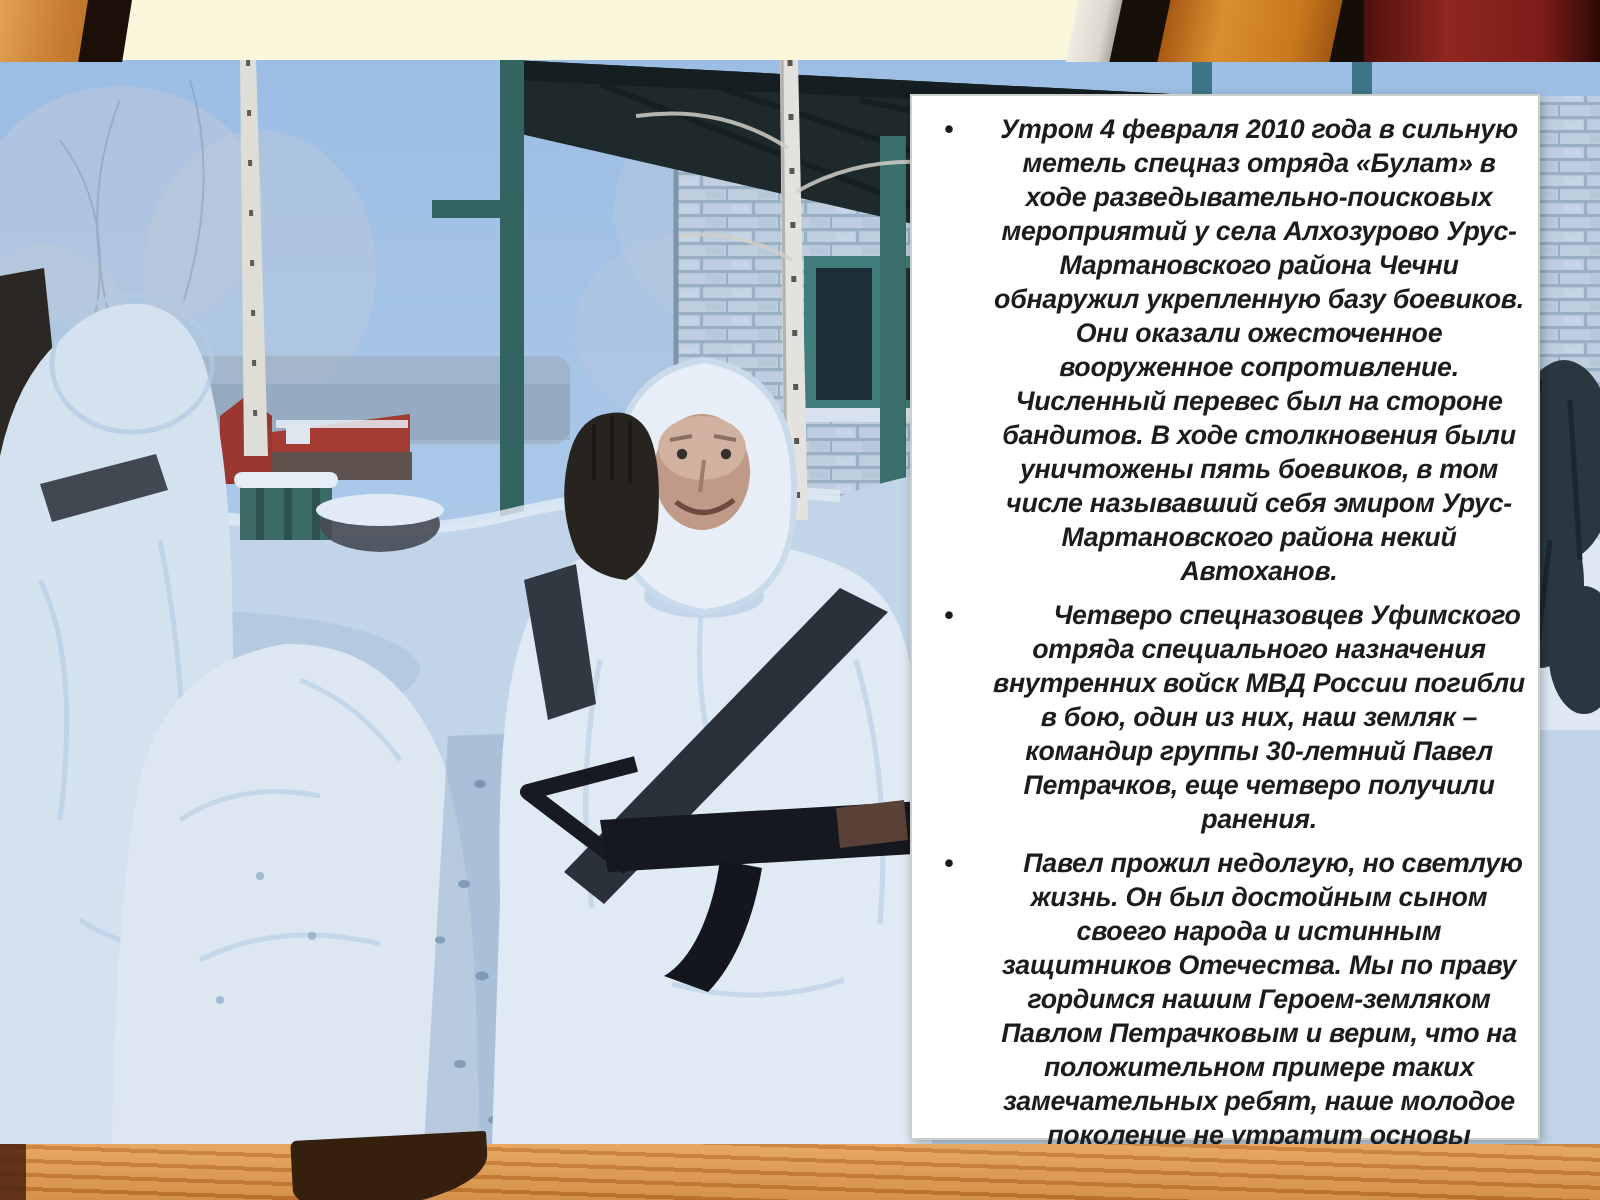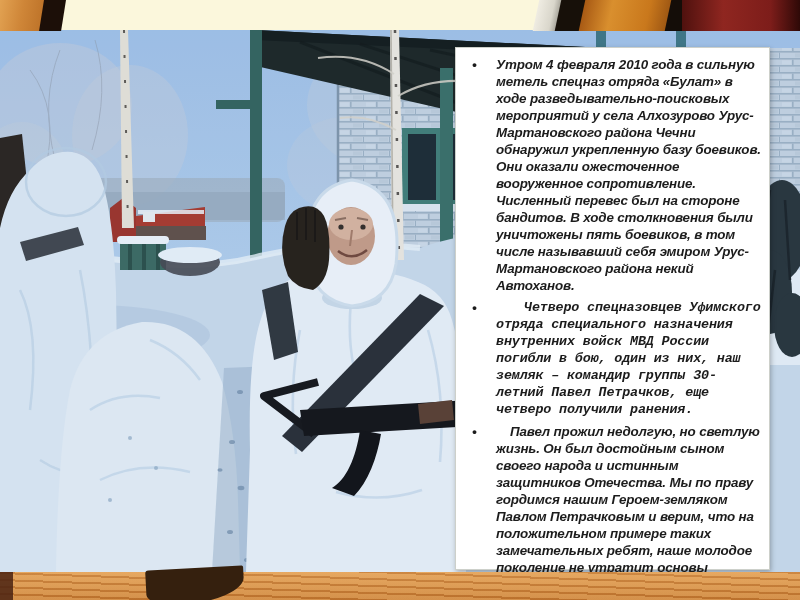--- a/index.html
+++ b/index.html
@@ -63,22 +63,22 @@
     border:1px solid #cdd0ca;
     box-shadow:1px 2px 5px rgba(0,0,0,.28);
   }
   #text-panel ul{list-style:none; margin:8px 0 0 0; padding:0;}
   #text-panel li{
     position:relative; padding:0 6px 0 40px; margin:0 0 5px 0;
     color:#1c1c1c; font-weight:bold; font-style:italic;
     font-size:13.4px; line-height:17px; letter-spacing:-0.15px;
   }
   #text-panel li .marker{position:absolute; left:16px; top:0;}
-  #text-panel li .para{display:block;}
-  #text-panel li.indent-lg .para{text-indent:28px;font-family:Liberation Mono, monospace;}
+  #text-panel li .para{display:block;text-align:center;}
+  #text-panel li.indent-lg .para{text-indent:28px;}
   #text-panel li.indent-sm .para{text-indent:14px;}
 </style>
 </head>
 <body>
 
 <div id="stage">
 
   <div id="photo">
     <svg width="800" height="542" viewBox="0 0 800 542">
       <defs>

